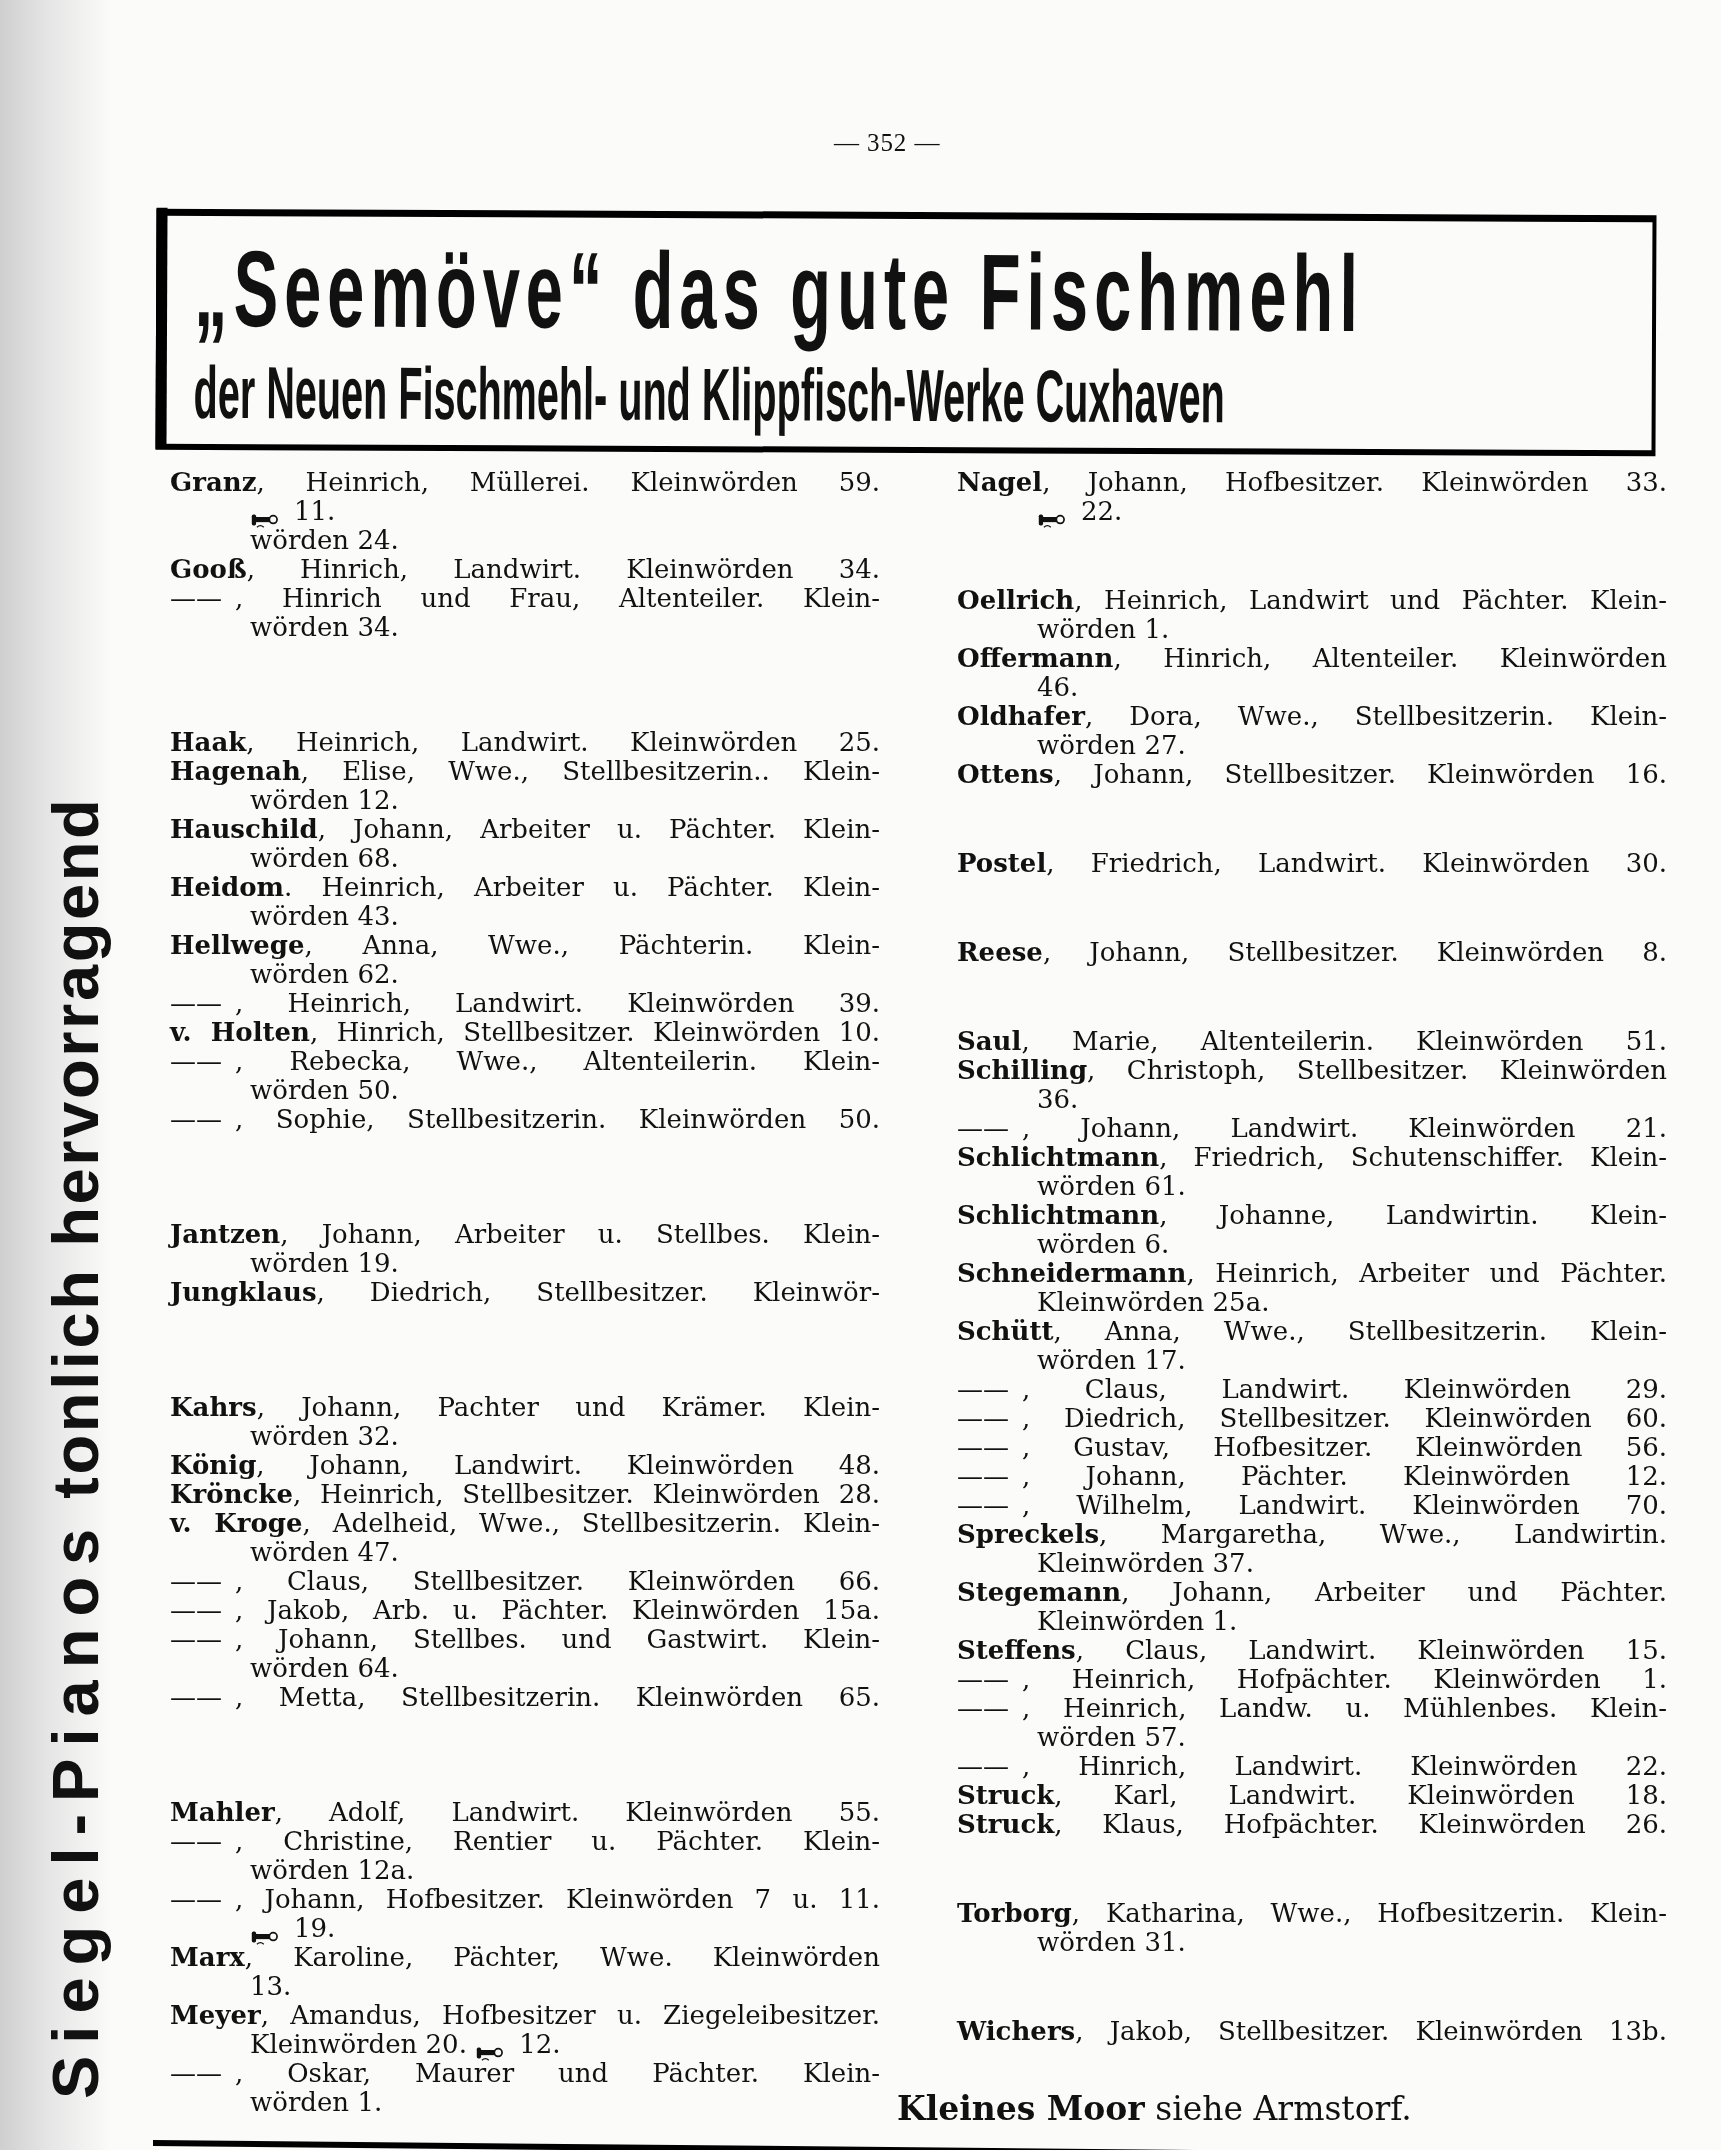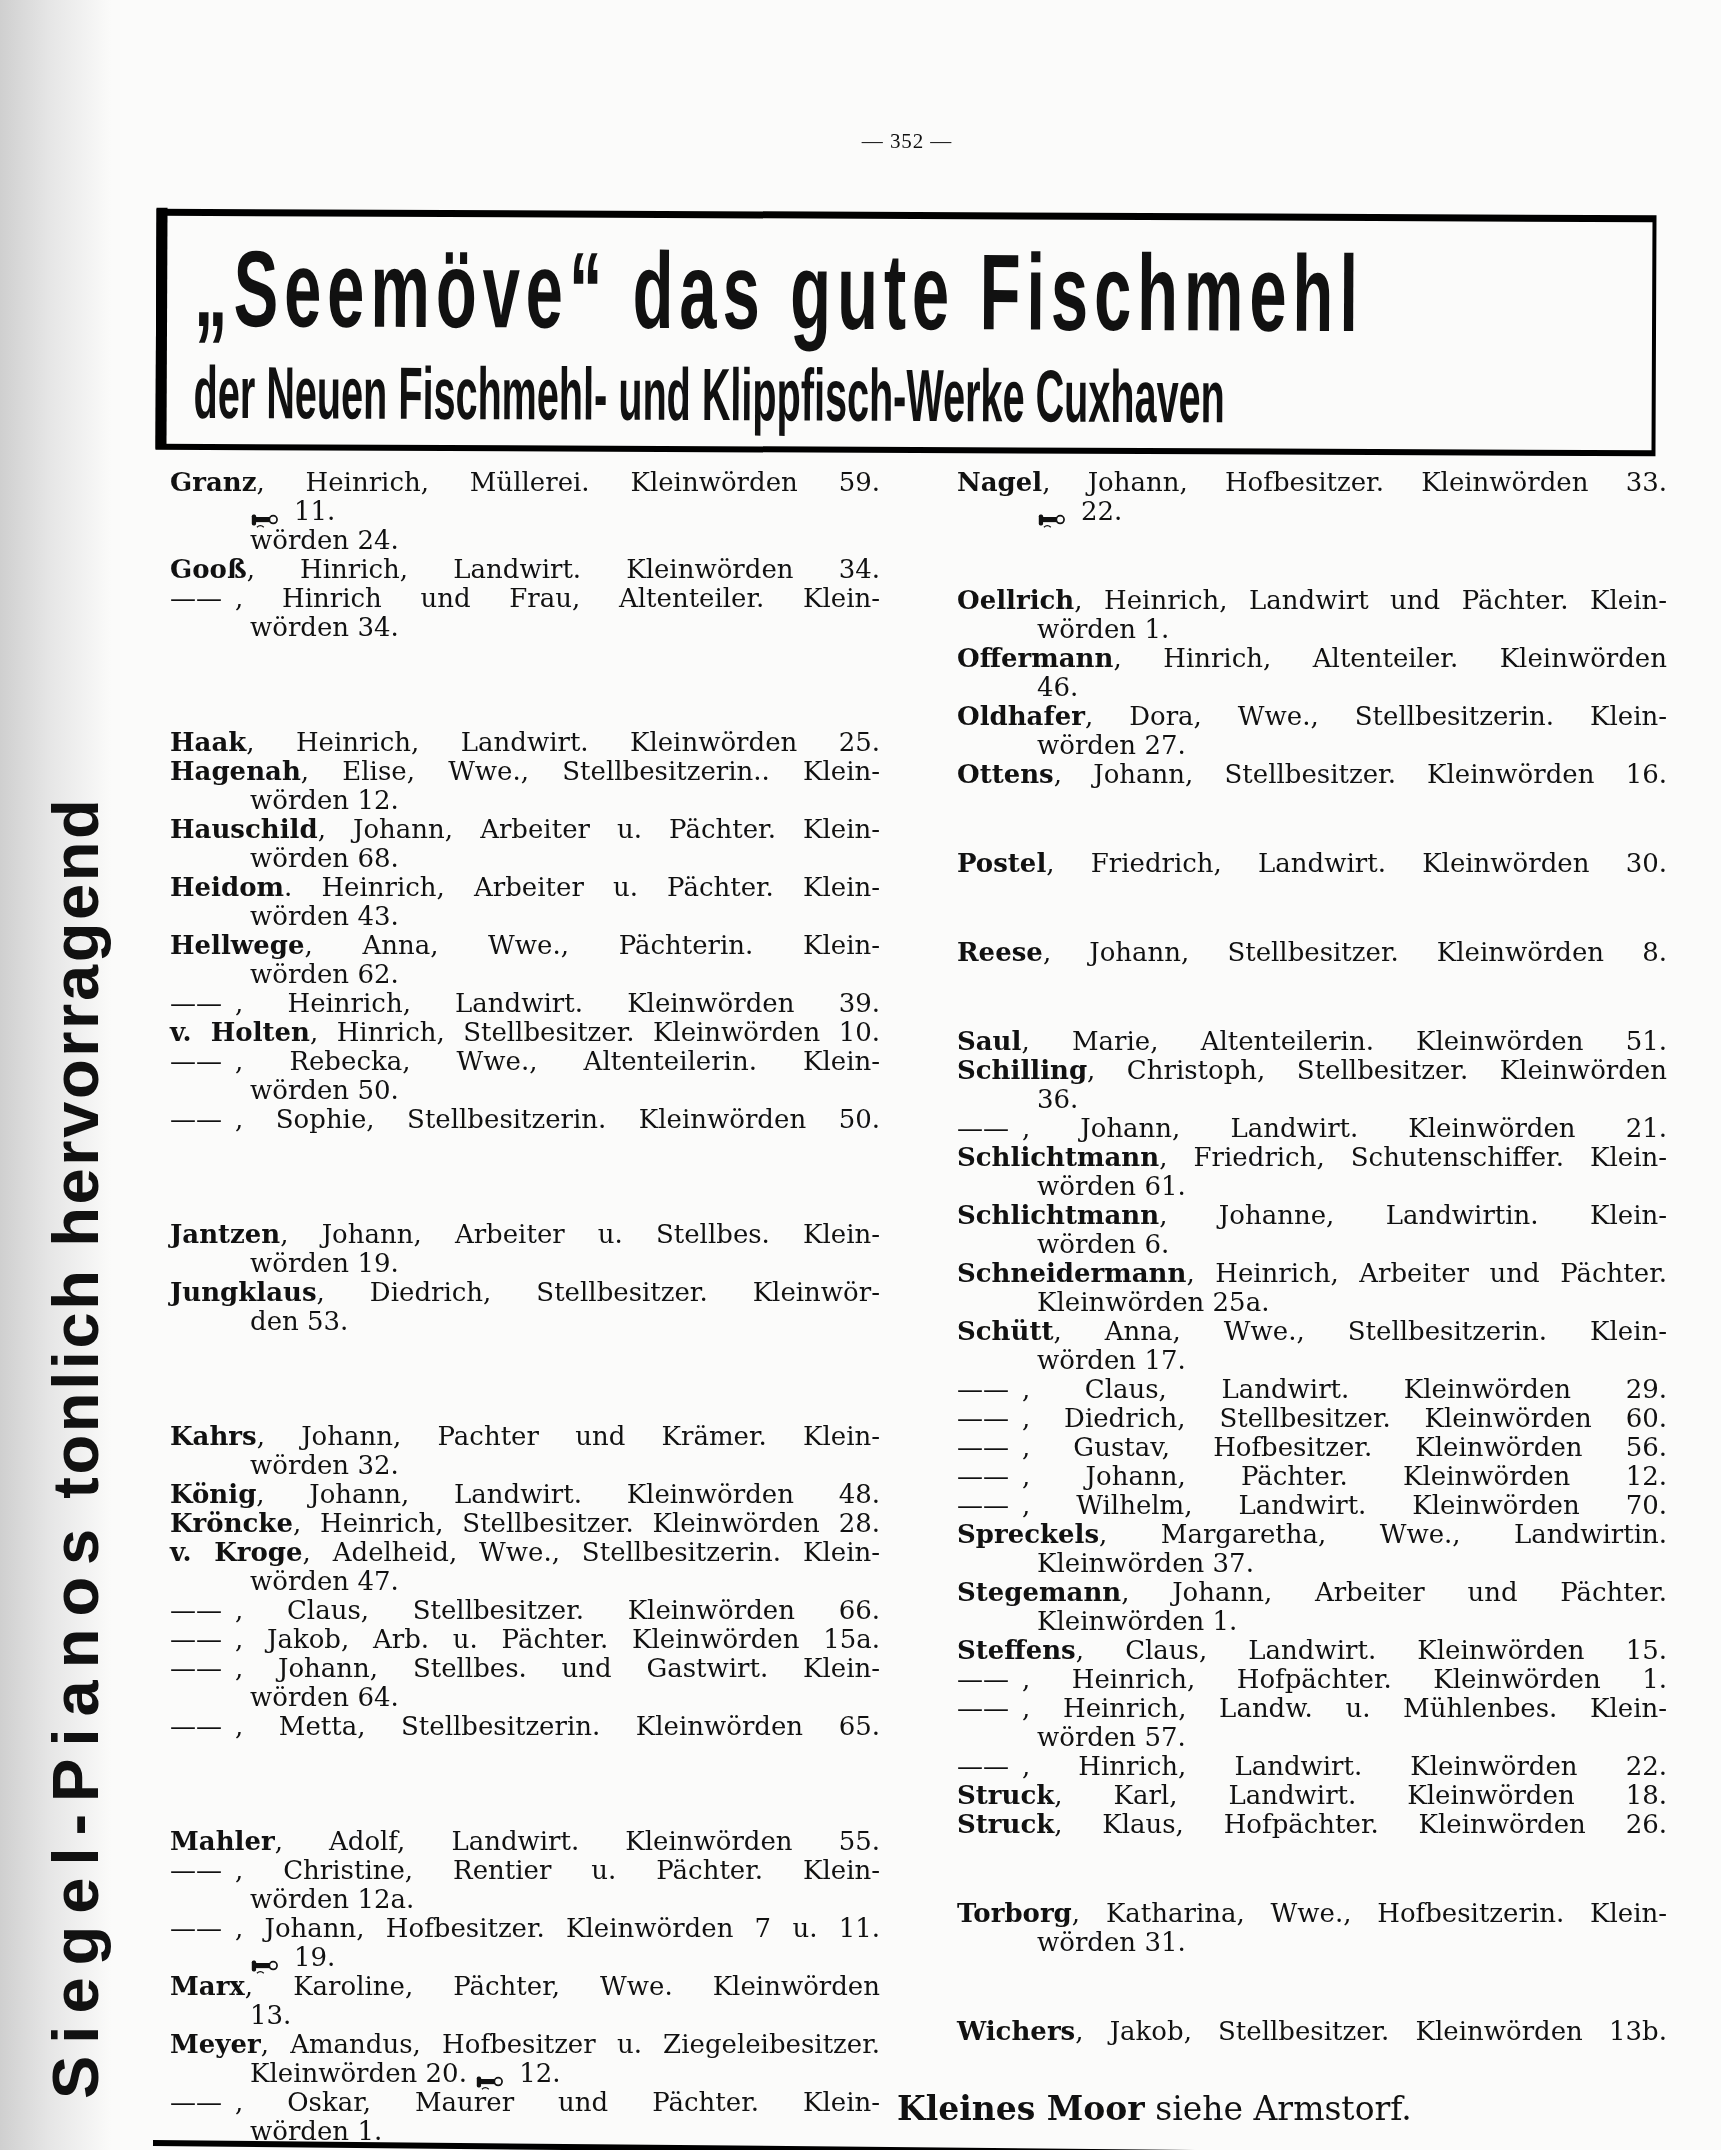--- a/index.html
+++ b/index.html
@@ -7,22 +7,22 @@
     width: 1721px; height: 2506px; position: relative; overflow: hidden;
     background: #fbfbfa;
     font-family: "DejaVu Serif", serif;
     color: #111;
   }
   .paper-shade {
     position: absolute; left: 0; top: 0; width: 112px; height: 2506px;
     background: linear-gradient(to right, #cfcfcf 0%, #e6e6e6 45%, #fbfbfa 100%);
   }
   .page-number {
-    position: absolute; left: 834px; top: 129px; width: 146px; text-align: center;
-    font-family: "Liberation Serif", serif; font-size: 21px; letter-spacing: 0.9px;
+    position: absolute; left: 834px; top: 129px; width: 146px; text-align: left;
+    font-family: "Liberation Serif", serif; font-size: 25px; letter-spacing: 0.9px;
   }
   .ad-box {
     position: absolute; left: 156px; top: 212px; width: 1500px; height: 241px;
     border: 4.3px solid #000; border-top-width: 7.7px; border-bottom-width: 6px;
     box-sizing: border-box; transform: rotate(0.25deg);
   }
   .ad-box .stripe-left {
     position: absolute; left: -4.3px; top: -7.7px; width: 11.2px; height: 241px; background: #000;
   }
   .ad-line1 {
@@ -142,21 +142,20 @@
     <div class="entry">
       <span class="line"><span class="dash">——</span><span class="rest">, Sophie, Stellbesitzerin. Kleinwörden 50.</span></span>
     </div>
     <div class="gap-l"></div>
     <div class="entry">
       <span class="line"><span class="surname">Jantzen</span><span class="rest">, Johann, Arbeiter u. Stellbes. Klein-</span></span>
       <span class="line cont"><span>wörden 19.</span></span>
     </div>
     <div class="entry">
       <span class="line"><span class="surname">Jungklaus</span><span class="rest">, Diedrich, Stellbesitzer. Kleinwör-</span></span>
-      <span class="line cont"><span>den 53.</span></span>
     </div>
     <div class="gap-l"></div>
     <div class="entry">
       <span class="line"><span class="surname">Kahrs</span><span class="rest">, Johann, Pachter und Krämer. Klein-</span></span>
       <span class="line cont"><span>wörden 32.</span></span>
     </div>
     <div class="entry">
       <span class="line"><span class="surname">König</span><span class="rest">, Johann, Landwirt. Kleinwörden 48.</span></span>
     </div>
     <div class="entry">

